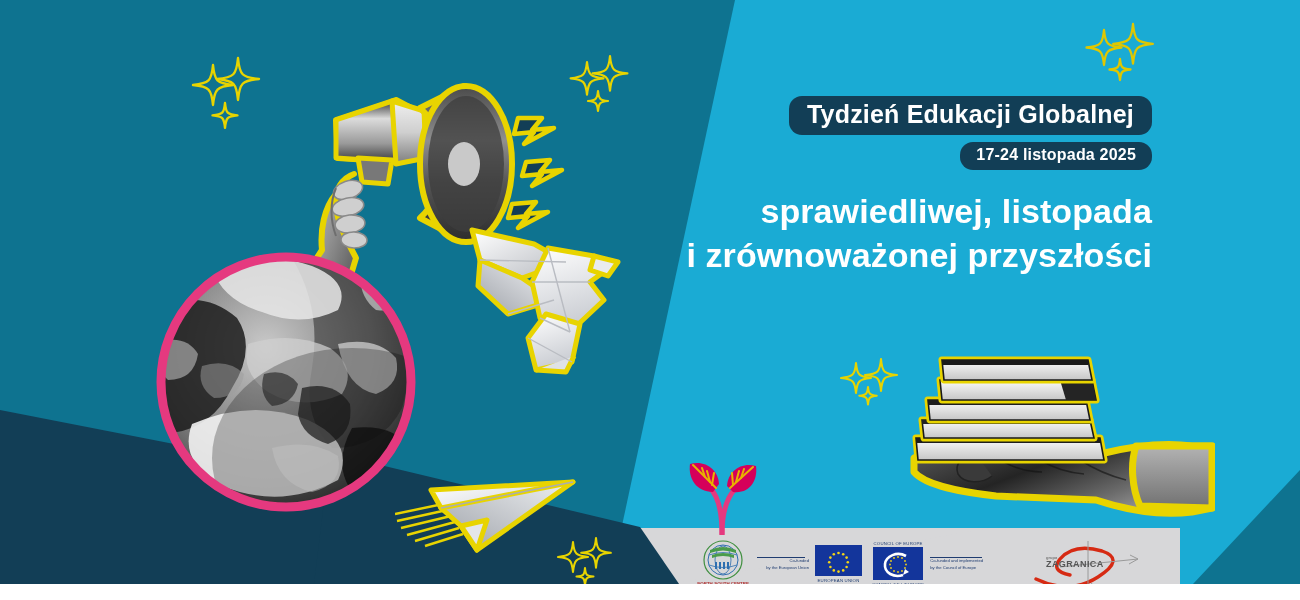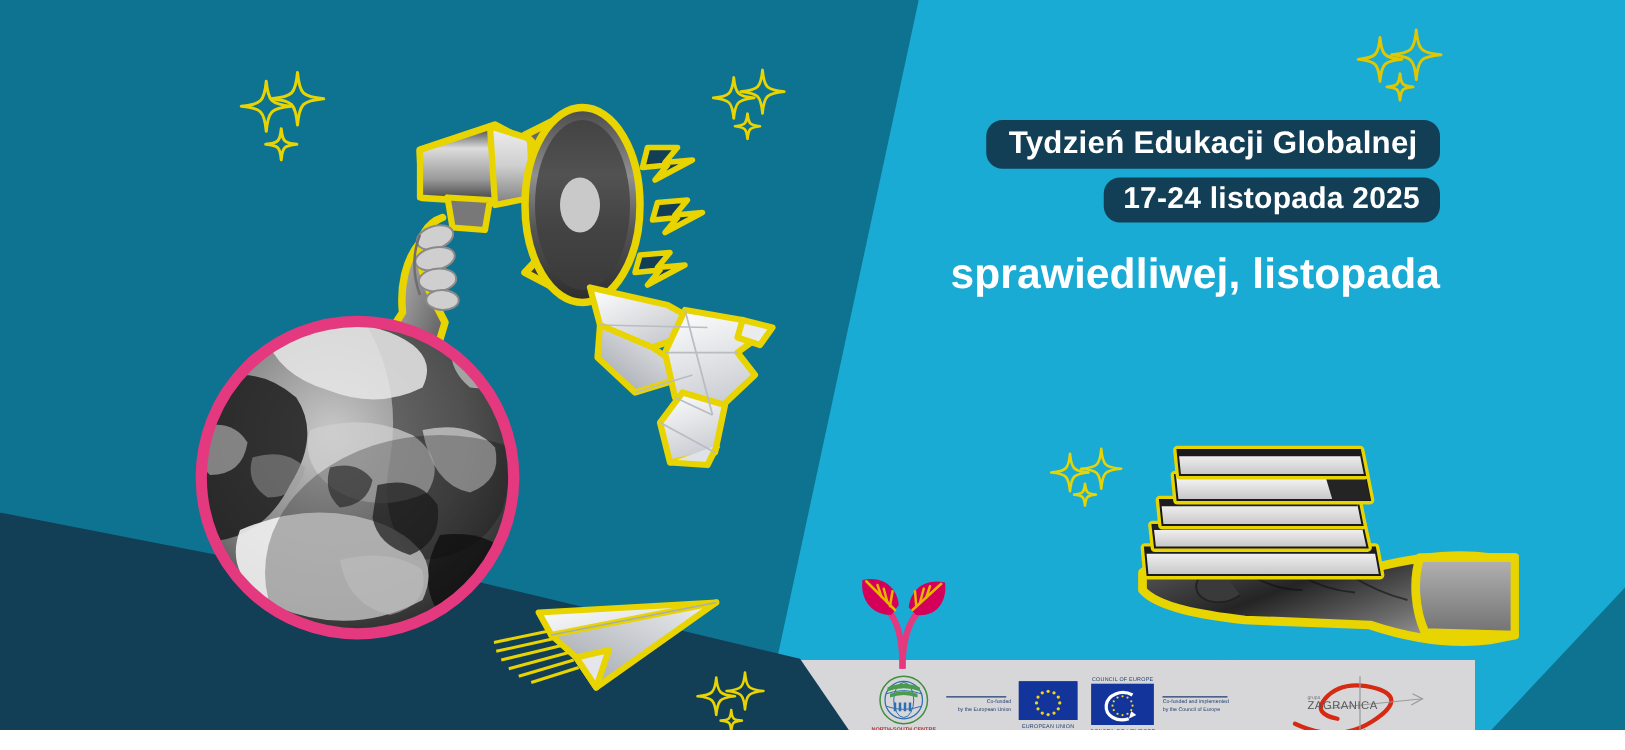--- a/index.html
+++ b/index.html
@@ -42,21 +42,21 @@
   .pill {
     display:inline-block;
     background:#123e56;
     color:#ffffff;
     border-radius:13px;
     font-weight:bold;
     letter-spacing:.2px;
     white-space:nowrap;
   }
   .pill-1 { font-size:25px; padding:6px 18px 8px; line-height:1.0; }
-  .pill-2 { font-size:24px; padding:5px 16px 7px; line-height:1.0; margin-top:7px; }
+  .pill-2 { font-size:16px; padding:5px 16px 7px; line-height:1.0; margin-top:7px; }
   .headline {
     margin-top:20px;
     color:#ffffff;
     font-size:34px;
     font-weight:bold;
     line-height:1.28;
     letter-spacing:.1px;
     white-space:nowrap;
   }
 
@@ -400,20 +400,21 @@
           <path d="M45 35 L44 23"></path>
       </g>
     </svg>
   </div>
 
   <div class="text-block">
     <div class="pill pill-1">Tydzień Edukacji Globalnej</div>
     <div><span class="pill pill-2">17-24 listopada 2025</span></div>
     <div class="headline">
       <div>sprawiedliwej, listopada</div>
+      <div>i zrównoważonej przyszłości</div>
     </div>
   </div>
 
   <div class="logos">
 
     <div class="logo-cell" style="margin-right:6px;">
       <svg width="56" height="54" viewBox="0 0 56 54">
         <circle cx="28" cy="23" r="19" fill="none" stroke="#3f8f3f" stroke-width="1.2"></circle>
         <circle cx="28" cy="23" r="15" fill="none" stroke="#2f6fb0" stroke-width="1"></circle>
         <ellipse cx="28" cy="23" rx="8" ry="14" fill="none" stroke="#2f6fb0" stroke-width=".8"></ellipse>
@@ -494,21 +495,21 @@
     <div class="logo-cell" style="margin-right:16px;">
       <div>
         <div class="rule" style="width:52px;"></div>
         <div class="logo-text">
           <div>Co-funded and implemented</div>
           <div>by the Council of Europe</div>
         </div>
       </div>
     </div>
 
-    <div class="logo-cell" style="margin-left:28px;">
+    <div class="logo-cell" style="margin-left:28px;font-weight:bold;">
       <svg width="118" height="54" viewBox="0 0 118 54">
         <path d="M6 42 Q40 58 68 40 Q96 22 72 14 Q44 6 30 22 Q20 34 40 38" fill="none" stroke="#d62a13" stroke-width="3.4" stroke-linecap="round"></path>
         <line x1="58" y1="4" x2="58" y2="52" stroke="#9a9a9a" stroke-width="1"></line>
         <line x1="30" y1="30" x2="108" y2="22" stroke="#9a9a9a" stroke-width="1"></line>
         <path d="M100 18 L108 22 L99 27" fill="none" stroke="#9a9a9a" stroke-width="1"></path>
         <path d="M54 48 L58 52 L62 46" fill="none" stroke="#9a9a9a" stroke-width="1"></path>
         <text x="16" y="22" font-size="4" fill="#777" font-family="Liberation Sans, sans-serif">grupa</text>
         <text x="16" y="30" font-size="9" fill="#555" letter-spacing=".4" font-family="Liberation Sans, sans-serif">ZAGRANICA</text>
       </svg>
     </div>

